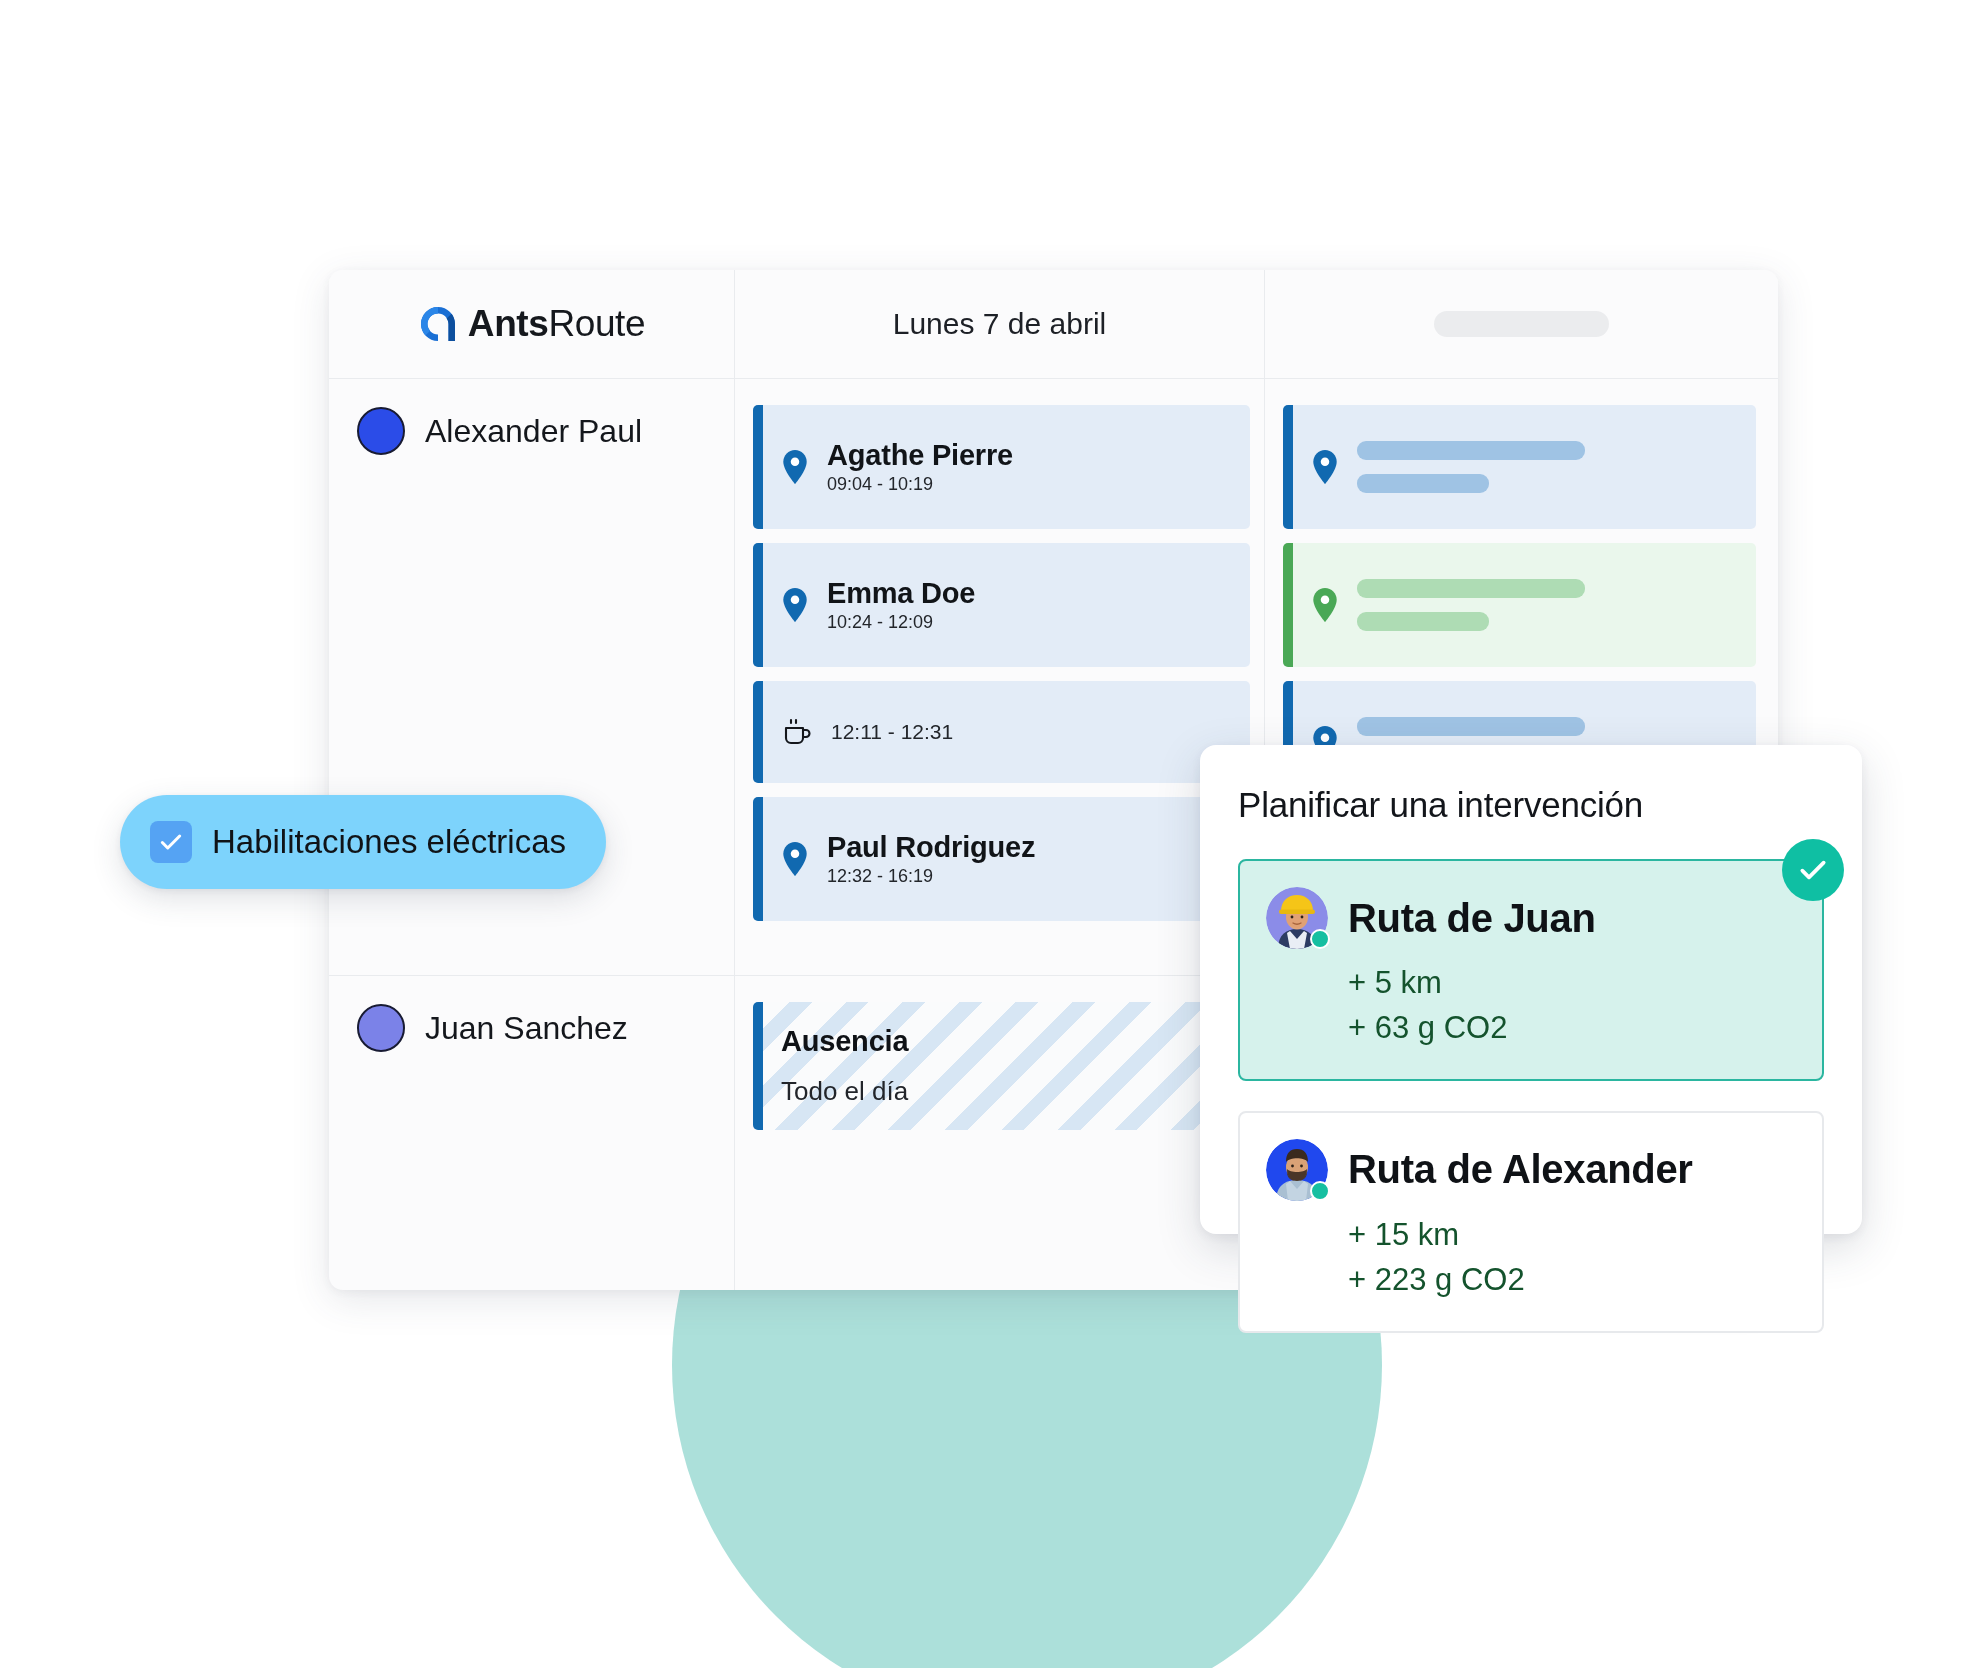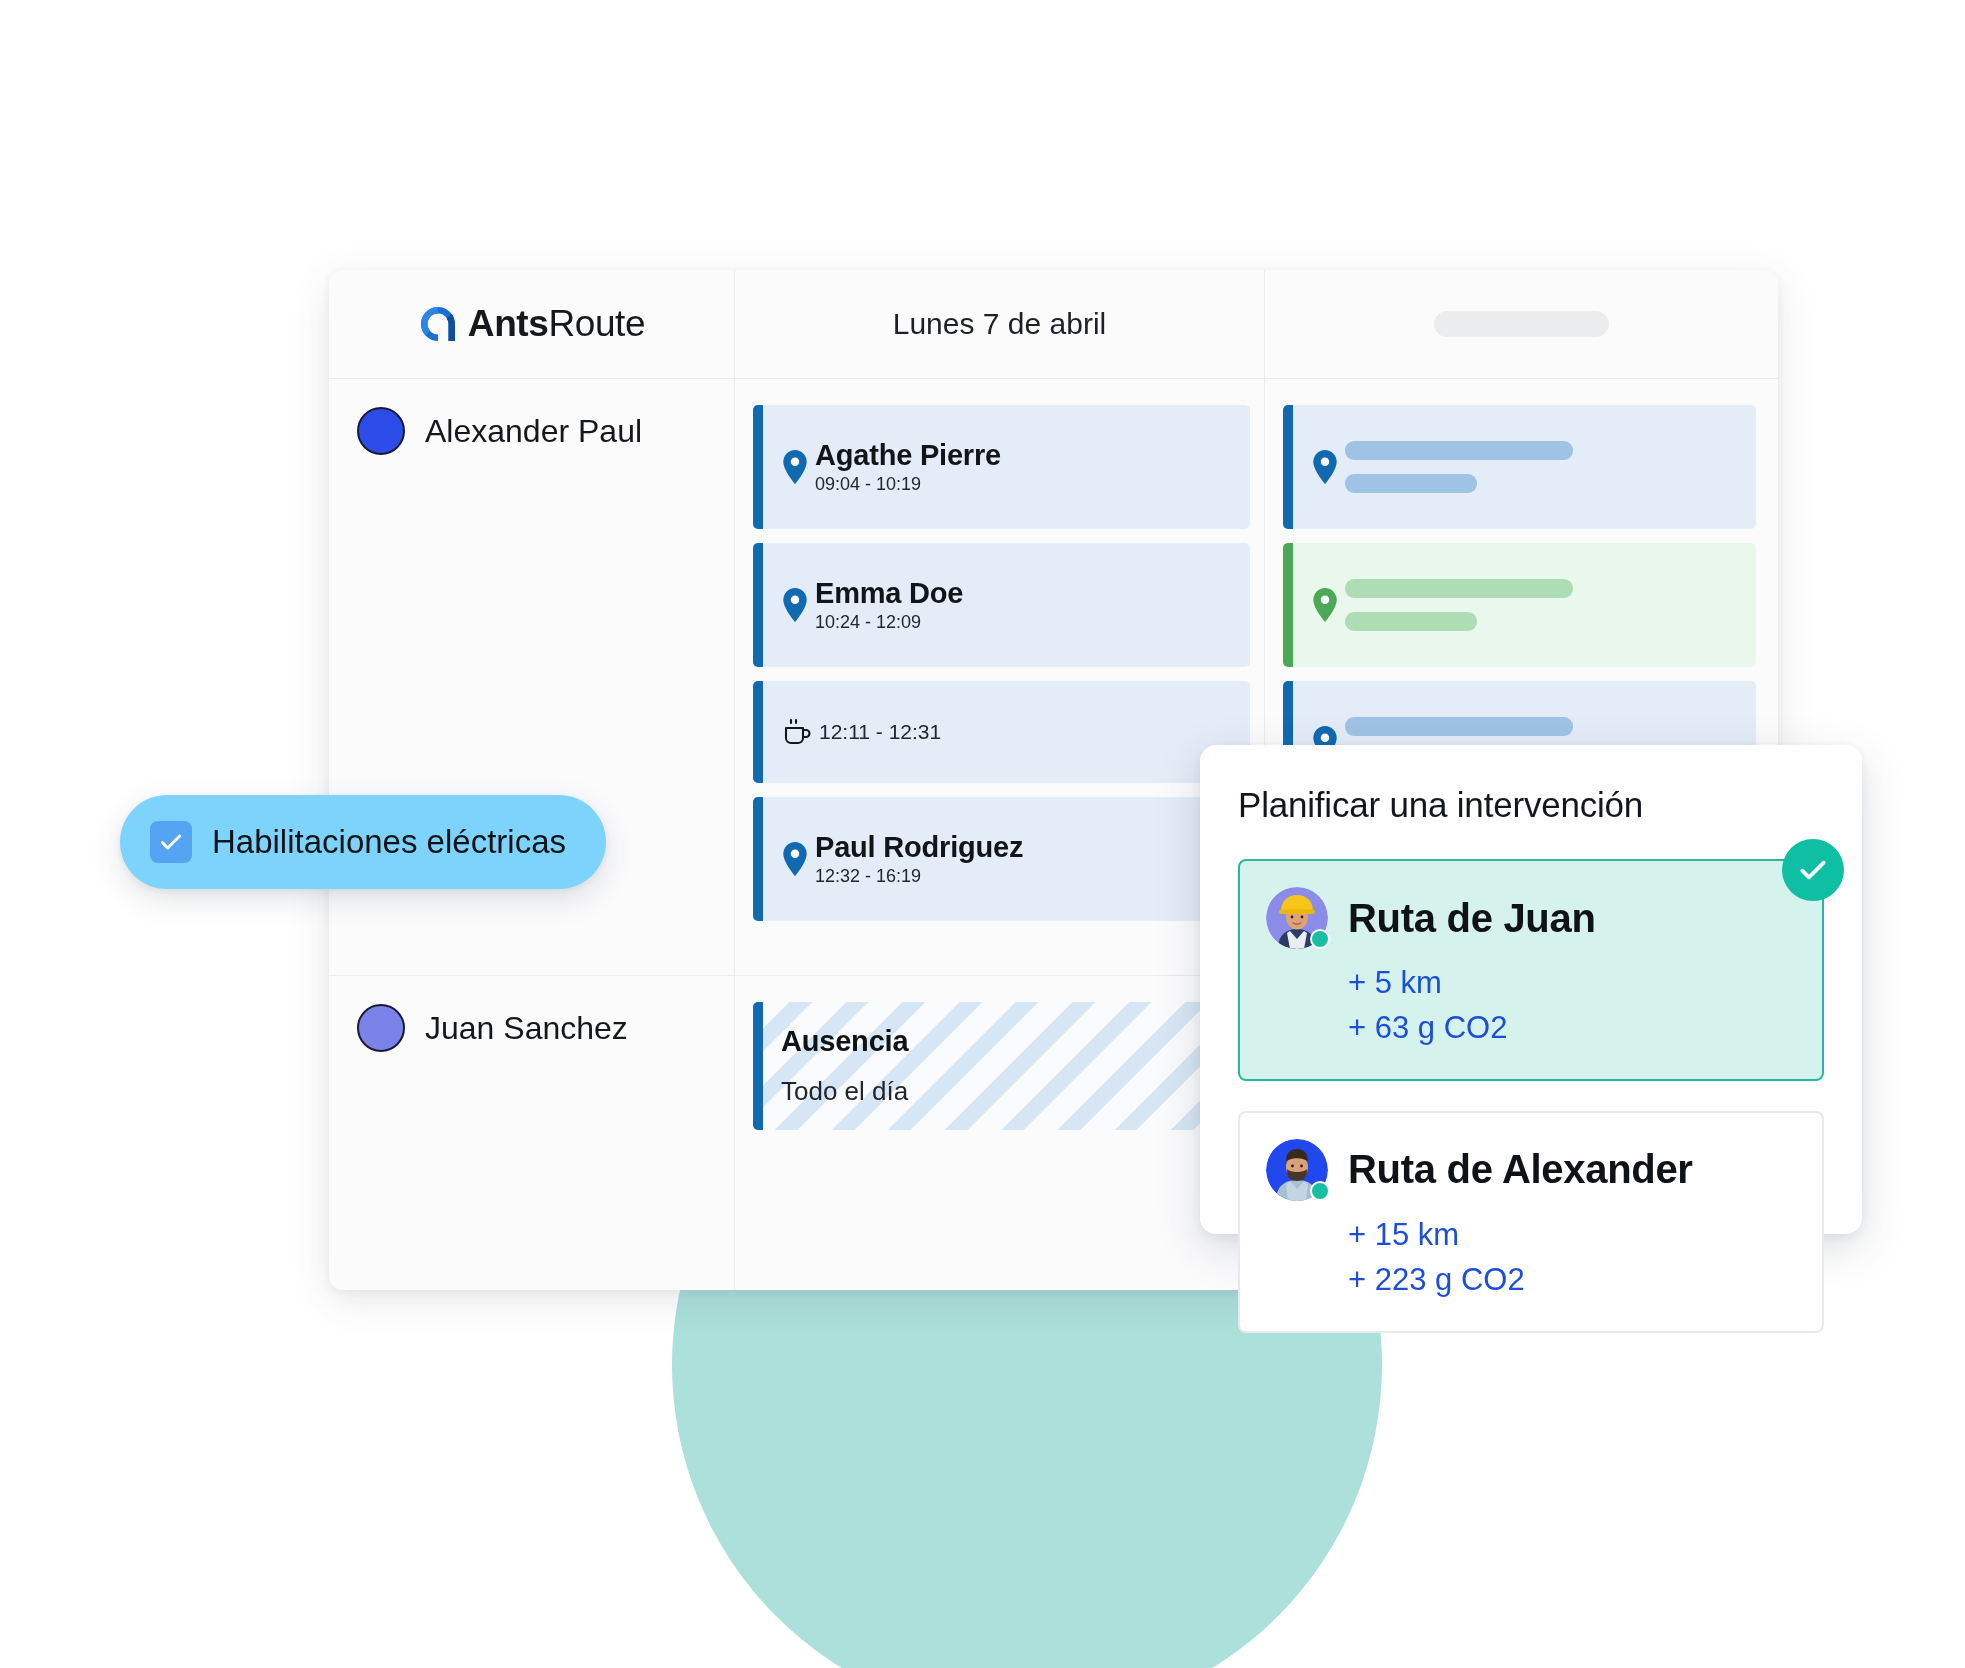--- a/index.html
+++ b/index.html
@@ -138,21 +138,21 @@
     color: #14171c;
     font-weight: 400;
     white-space: nowrap;
   }
 
   
   .appt {
     position: relative;
     display: flex;
     align-items: center;
-    gap: 6px;
+    gap: 18px;
     box-sizing: border-box;
     border-radius: 5px;
     margin-bottom: 14px;
     padding: 0 0 0 28px;
     overflow: hidden;
   }
   .appt .bar {
     position: absolute;
     left: 0; top: 0; bottom: 0;
     width: 10px;
@@ -311,21 +311,21 @@
   }
   .route-name {
     font-size: 40px;
     font-weight: 700;
     color: #0f1216;
     letter-spacing: -0.3px;
     white-space: nowrap;
   }
   .route-metric {
     font-size: 31px;
-    color: #1d4ed8;
+    color: #14532d;
     font-weight: 400;
     margin-left: 82px;
     line-height: 1.45;
     white-space: nowrap;
   }
   .check-badge {
     position: absolute;
     right: -22px;
     top: -22px;
     width: 62px; height: 62px;

